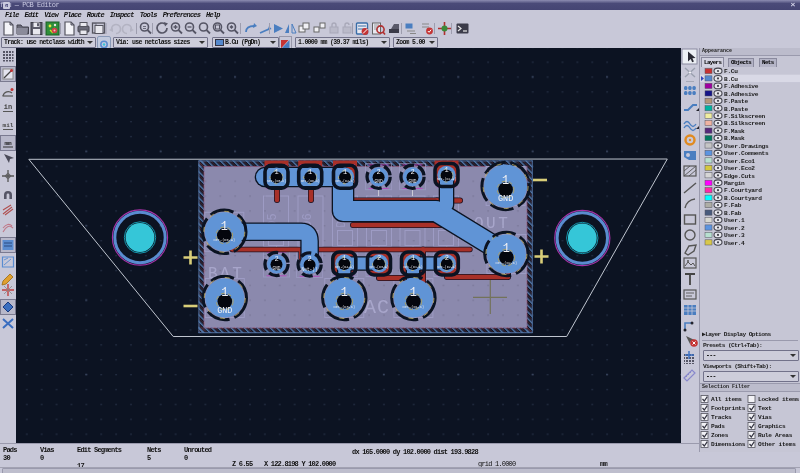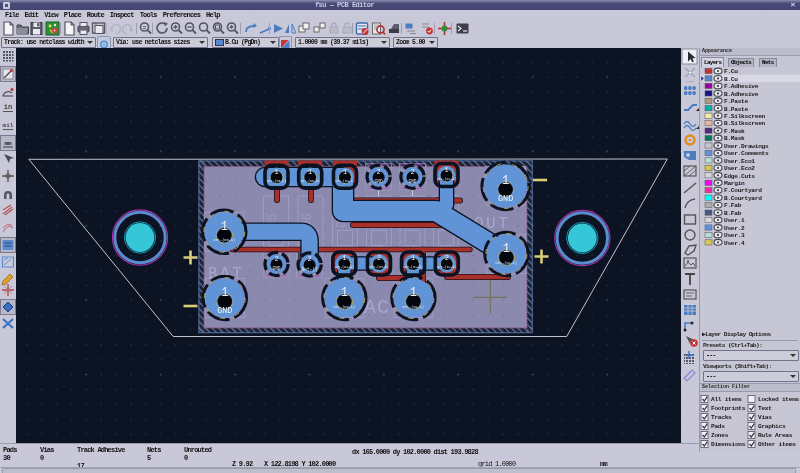--- a/index.html
+++ b/index.html
@@ -12,28 +12,28 @@
 #toolbar1{left:0;top:21px;width:800px;height:15px;background:#c8c8d8;}
 #toolbar2{left:0;top:36px;width:800px;height:12px;background:#c8c8d8;}
 #ltb{left:0;top:48px;width:16px;height:395px;background:#c8c8d8;}
 #rtb{left:681px;top:48px;width:18px;height:395px;background:#c8c8d8;}
 #panel{left:699px;top:48px;width:101px;height:404px;z-index:5;background:#c6c6d5;border-left:1px solid #9a9aad;overflow:hidden;}
 #status{left:0;top:443px;width:800px;height:30px;background:#c8c8d8;font-size:7px;color:#111;letter-spacing:-0.8px;}
 .combo{position:absolute;height:9px;background:#cdcdda;border:1px solid #72728a;border-radius:1px;
  font-size:6.5px;font-weight:bold;line-height:9px;color:#111;padding-left:2px;white-space:nowrap;letter-spacing:-0.7px;}
 .combo .arr{position:absolute;right:2px;top:3px;width:0;height:0;border-left:3px solid transparent;
  border-right:3px solid transparent;border-top:3.5px solid #333;}
-.mi{display:inline-block;}
+.mi{display:inline-block;font-style:italic;}
 </style>
 </head>
 <body>
 <div id="titlebar" class="abs">
   <div class="abs" style="left:3px;top:2px;width:7px;height:7px;background:#c9c9dc;border-radius:1px"></div>
   <div class="abs" style="left:5px;top:4px;width:3px;height:3px;background:#50507e"></div>
-  <div class="abs" style="left:0;top:0;width:689px;text-align:center;font-size:7px;font-weight:bold;color:#c9c9e2;line-height:10px;letter-spacing:-0.5px">fsu — PCB Editor</div>
+  <div class="abs" style="left:0;top:0;width:689px;font-size:7px;font-weight:normal;color:#c9c9e2;line-height:10px;letter-spacing:-0.5px">fsu — PCB Editor</div>
   <div class="abs" style="right:3px;top:1px;width:8px;height:8px;color:#d5d5ea;font-size:8px;line-height:8px;text-align:center;font-weight:bold">×</div>
 </div>
 <div id="menubar" class="abs">
   <span class="mi" style="margin-left:5px">File</span><span class="mi" style="margin-left:6px">Edit</span><span class="mi" style="margin-left:6px">View</span><span class="mi" style="margin-left:6px">Place</span><span class="mi" style="margin-left:6px">Route</span><span class="mi" style="margin-left:6px">Inspect</span><span class="mi" style="margin-left:6px">Tools</span><span class="mi" style="margin-left:6px">Preferences</span><span class="mi" style="margin-left:6px">Help</span>
 </div>
 <div id="toolbar1" class="abs">
 <svg width="800" height="15" viewBox="0 0 800 15">
 <defs>
 <g id="doc">
           <path d="M3,1 h6 l3,3 v10 h-9 z" fill="#f4f4f8" stroke="#555560" stroke-width="1.2"></path>
@@ -811,26 +811,26 @@
 <text x="58" y="53.3">Other items</text>
 </g>
   </svg>
 </div>
 <div id="status" class="abs">
   <div class="abs" style="left:0;top:0;width:800px;height:1px;background:#9a9aad"></div>
   <div class="abs" style="left:3px;top:3px;font-weight:bold">Pads</div>
     <div class="abs" style="left:3px;top:11px;font-weight:bold">30</div>
   <div class="abs" style="left:40px;top:3px;font-weight:bold">Vias</div>
     <div class="abs" style="left:40px;top:11px;font-weight:bold">0</div>
-  <div class="abs" style="left:77px;top:3px;font-weight:bold">Track Adhesive</div>
+  <div class="abs" style="left:77px;top:3px;font-weight:bold">Edit Segments</div>
     <div class="abs" style="left:77px;top:19px;font-weight:bold">17</div>
   <div class="abs" style="left:147px;top:3px;font-weight:bold">Nets</div>
     <div class="abs" style="left:147px;top:11px;font-weight:bold">5</div>
   <div class="abs" style="left:184px;top:3px;font-weight:bold">Unrouted</div>
     <div class="abs" style="left:184px;top:11px;font-weight:bold">0</div>
-  <div class="abs" style="left:232px;top:17px;font-weight:bold">Z 9.92</div>
+  <div class="abs" style="left:232px;top:17px;font-weight:bold">Z 6.55</div>
   <div class="abs" style="left:264px;top:17px;font-weight:bold">X 122.8198 Y 102.0000</div>
   <div class="abs" style="left:352px;top:5px;font-weight:bold">dx 165.0000  dy 102.0000  dist 193.9828</div>
   <div class="abs" style="left:478px;top:17px;font-weight:normal">grid 1.0000</div>
   <div class="abs" style="left:600px;top:17px;font-weight:bold">mm</div>
   <div class="abs" style="left:0px;top:24px;width:800px;height:1px;background:#a2a2b2"></div>
   <div class="abs" style="left:2px;top:25px;width:792px;height:4px;background:#bebecd;border:1px solid #9a9aad;border-radius:1px"></div>
 </div>
 
 </body></html>

